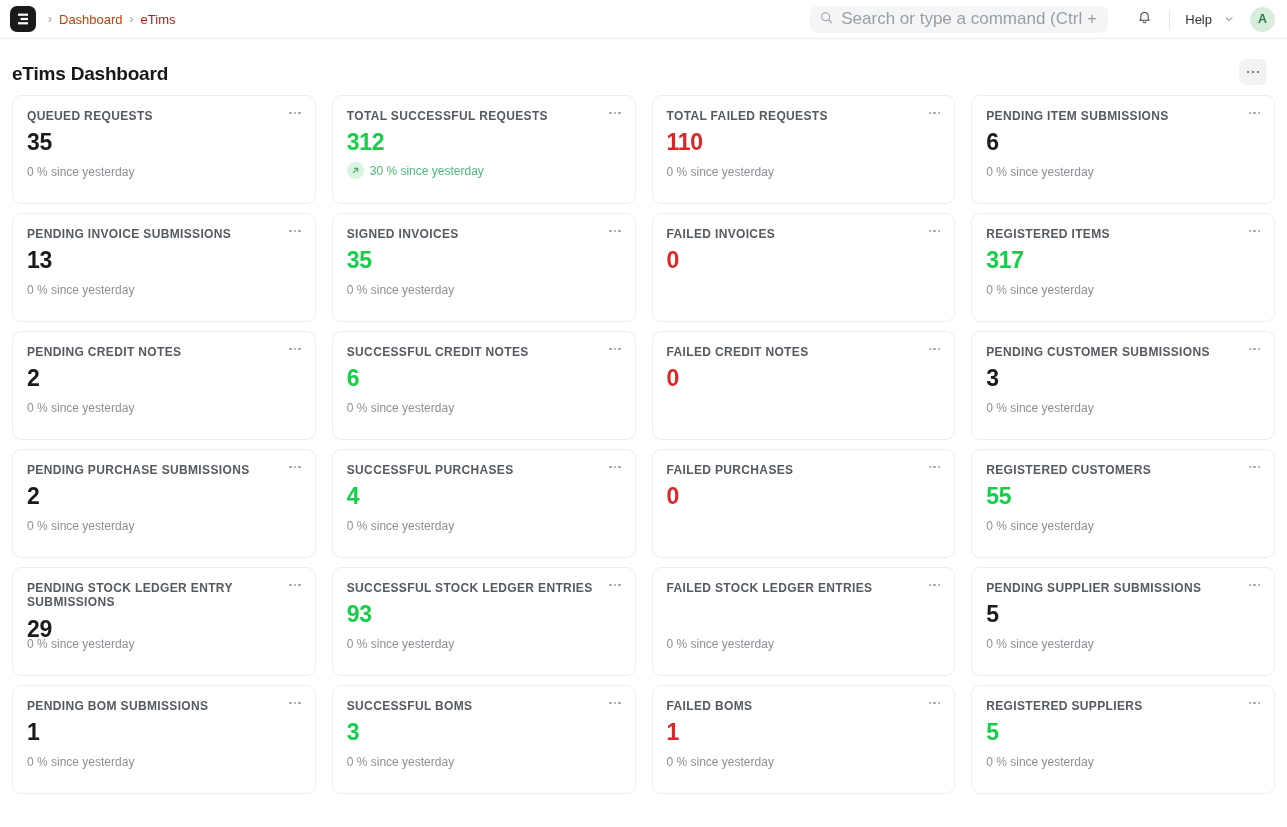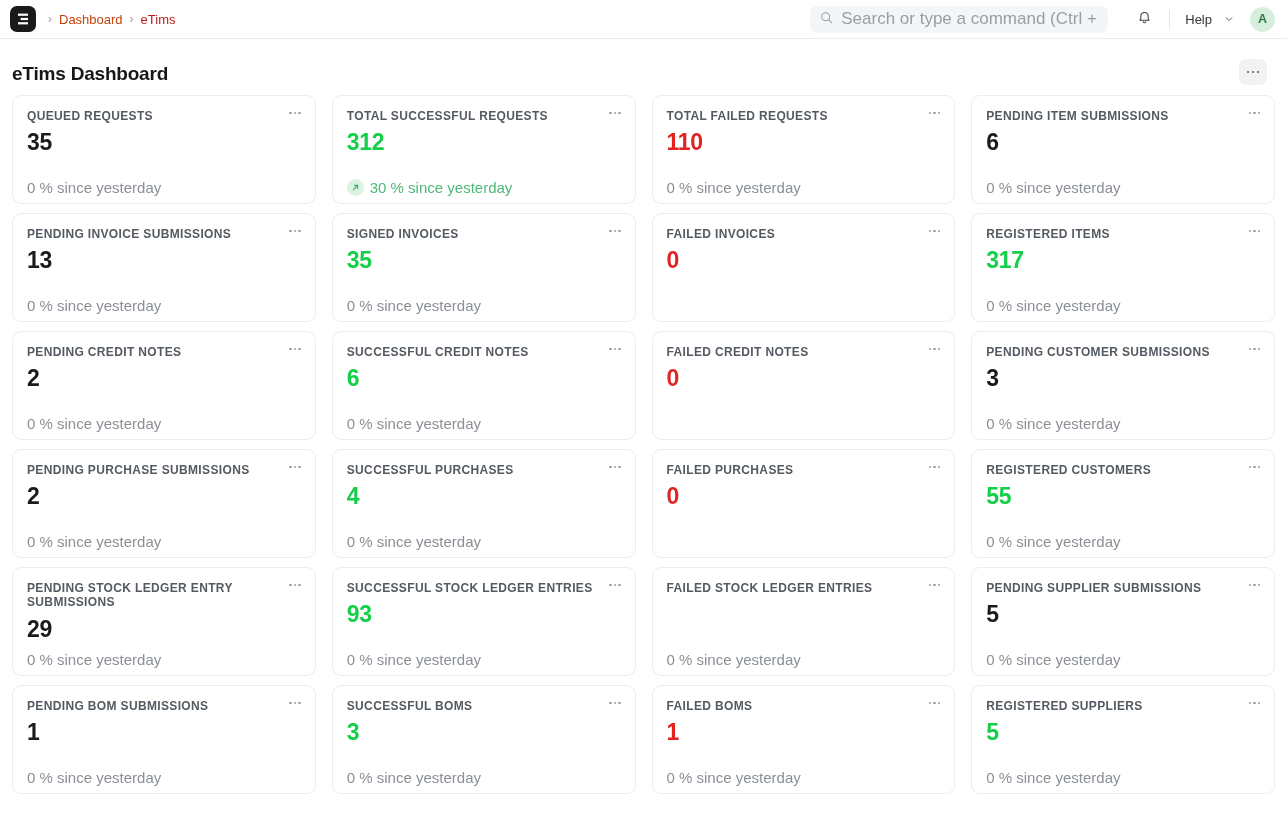--- a/index.html
+++ b/index.html
@@ -180,25 +180,25 @@
     line-height: 1;
     letter-spacing: -0.3px;
   }
   .v-neutral { color: #1b1b1b; }
   .v-green   { color: #14cf48; }
   .v-red     { color: #e02424; }
 
   .card-foot {
     position: absolute;
     left: 14px;
-    bottom: 7px;
+    bottom: 24px;
     display: flex;
     align-items: center;
     gap: 6px;
-    font-size: 15px;
+    font-size: 12px;
     color: #8b9096;
     white-space: nowrap;
   }
   .card-foot.up { color: #4eb878; }
   .trend-badge {
     width: 17px; height: 17px;
     border-radius: 50%;
     background: #dbf3e3;
     display: flex; align-items: center; justify-content: center;
     flex: 0 0 auto;

